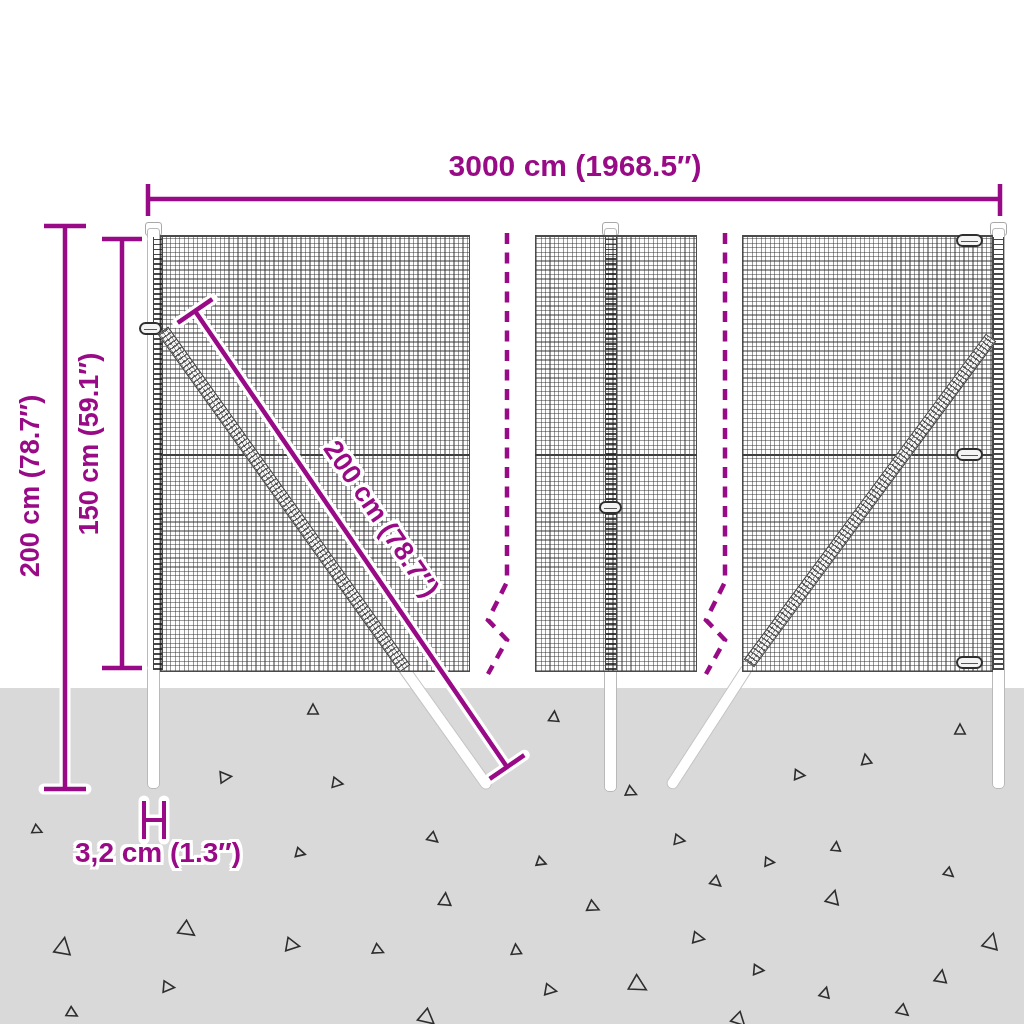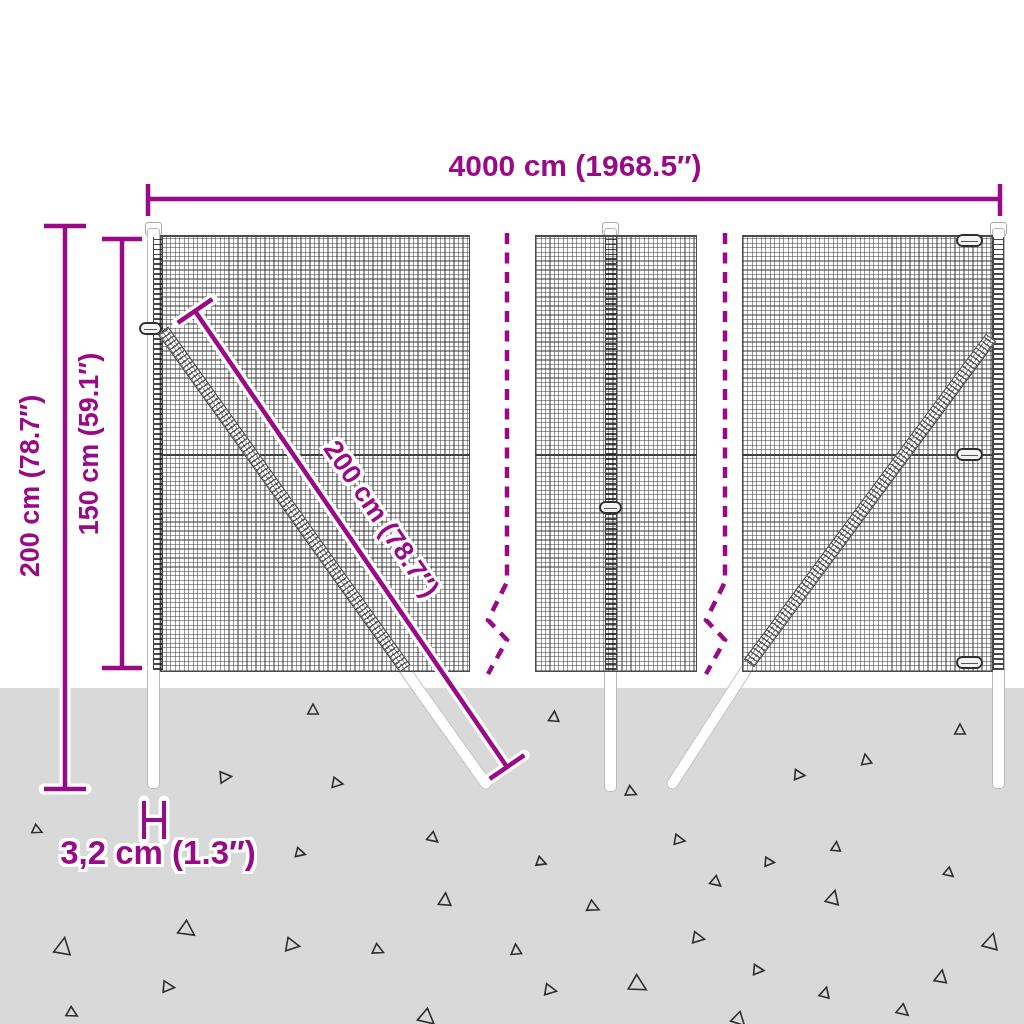--- a/index.html
+++ b/index.html
@@ -48,21 +48,21 @@
   .tri{fill:none;stroke:#2e2e2e;stroke-width:1.6;vector-effect:non-scaling-stroke;}
 
   
   .lbl{position:absolute;color:var(--accent);font-weight:700;white-space:nowrap;
        text-shadow:-3px -3px 0 #fff,3px -3px 0 #fff,-3px 3px 0 #fff,3px 3px 0 #fff,
                    0 -3px 0 #fff,0 3px 0 #fff,-3px 0 0 #fff,3px 0 0 #fff,
                    -2px -2px 0 #fff,2px 2px 0 #fff,2px -2px 0 #fff,-2px 2px 0 #fff;}
   .lbl-top{font-size:30px;transform:translate(-50%,-50%);}
   .lbl-vert{font-size:27px;transform:translate(-50%,-50%) rotate(-90deg);}
   .lbl-diag{font-size:27px;transform:translate(-50%,-50%) rotate(55.7deg);}
-  .lbl-post{font-size:33px;transform:translate(-50%,-50%);}
+  .lbl-post{font-size:28px;transform:translate(-50%,-50%);}
 </style>
 </head>
 <body>
 
 <div class="stage">
 
   <div class="ground"></div>
 
   <svg class="layer" id="debris">
       <polygon points="0,-6 5.2,4 -5.2,4" class="tri" stroke="#2e2e2e" transform="translate(313 710) rotate(0) scale(1)"></polygon>
@@ -156,18 +156,18 @@
     <g>
       <path class="halo" d="M195,311 L507,767 M212.3,299.2 L177.7,322.8 M524.3,755.2 L489.7,778.8"></path>
       <path class="dim" d="M195,311 L507,767 M212.3,299.2 L177.7,322.8 M524.3,755.2 L489.7,778.8"></path>
     </g>
     <g>
       <path class="halo" d="M144,801 V839 M164,801 V839 M144,820 H164"></path>
       <path class="dim" style="stroke-width:4" d="M144,801 V839 M164,801 V839 M144,820 H164"></path>
     </g>
   </svg>
 
-  <div class="lbl lbl-top" style="left:575px;top:166px;">4000 cm (1968.5″)</div>
+  <div class="lbl lbl-top" style="left:575px;top:166px;">3000 cm (1968.5″)</div>
   <div class="lbl lbl-vert" style="left:30px;top:486px;">200 cm (78.7″)</div>
   <div class="lbl lbl-vert" style="left:89px;top:444px;">150 cm (59.1″)</div>
   <div class="lbl lbl-diag" style="left:381px;top:519px;">200 cm (78.7″)</div>
   <div class="lbl lbl-post" style="left:158px;top:853px;">3,2 cm (1.3″)</div>
 </div>
 
 </body></html>

